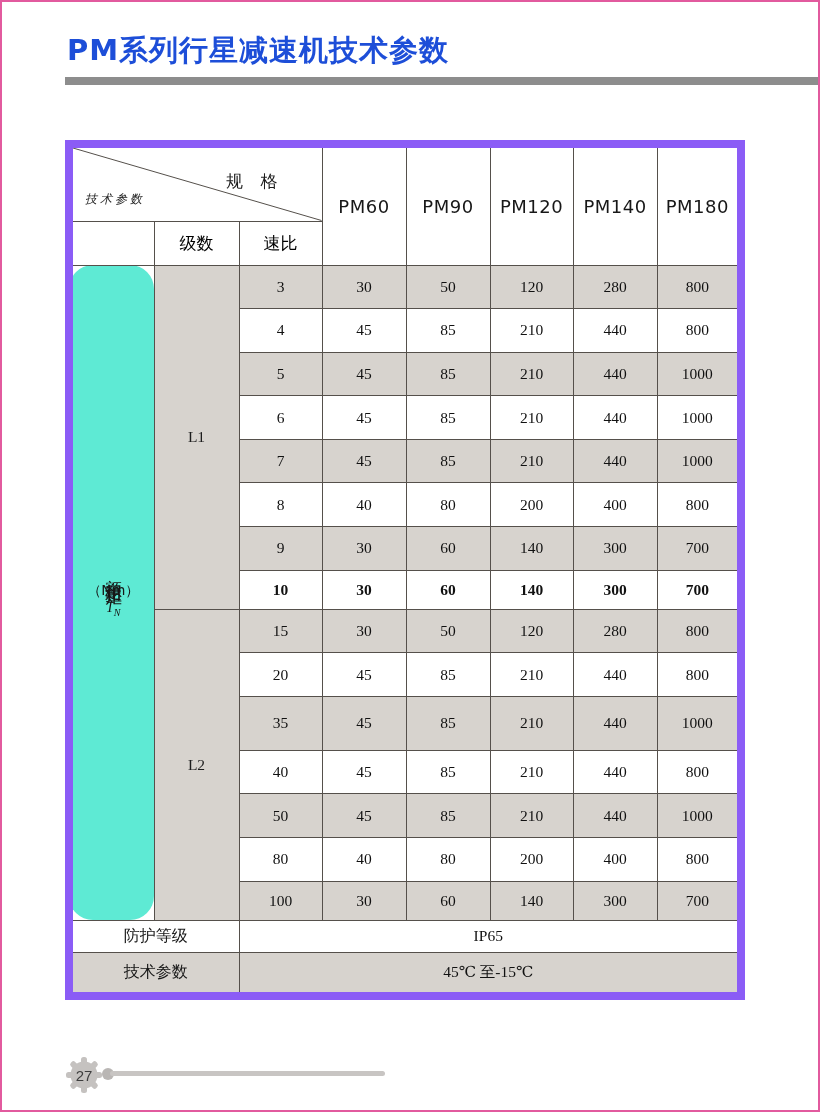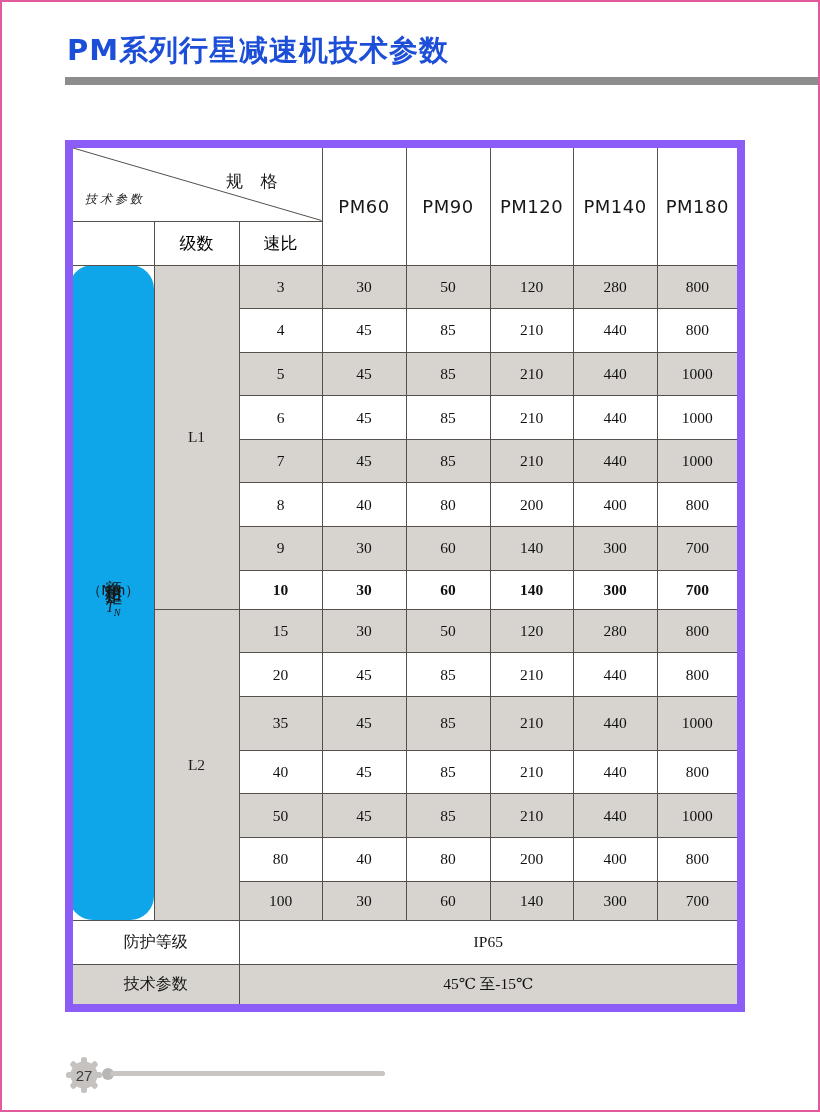--- a/index.html
+++ b/index.html
@@ -28,21 +28,21 @@
     padding:0;overflow:hidden;
   }
   .hdr-cn{font-size:17px;color:#000000;}
   .pm-head{font-size:18px;color:#171717;font-family:"DejaVu Sans","Liberation Sans",sans-serif;letter-spacing:0.5px;}
   .num{font-family:"Liberation Serif","DejaVu Serif",serif;font-size:15.5px;color:#111;}
   .shade{background:#d7d3ce;}
   .diag-cell{position:relative;}
   .diag-cell svg.diag-line{position:absolute;inset:0;width:100%;height:100%;}
   .diag-tr{position:absolute;right:38px;top:22px;font-size:17px;letter-spacing:6px;white-space:nowrap;}
   .diag-bl{position:absolute;left:12px;bottom:13px;font-size:12px;letter-spacing:3px;white-space:nowrap;font-style:italic;}
-  .rowlabel-cell{background:#0ea5e9;border-radius:24px;}
+  .rowlabel-cell{background:#5eead4;border-radius:24px;}
   .vlabel{display:flex;flex-direction:column;align-items:center;justify-content:center;line-height:1.15;}
   .vtext{writing-mode:vertical-rl;text-orientation:upright;font-size:17px;letter-spacing:3px;color:#171717;}
   .vunit{font-size:14px;margin-top:4px;color:#171717;}
   .vsym{font-size:14px;margin-top:2px;font-family:"Liberation Serif","DejaVu Serif",serif;font-style:italic;color:#171717;}
   .vsym sub{font-size:10px;font-style:italic;}
   .stage-cell{font-family:"Liberation Serif","DejaVu Serif",serif;font-size:15.5px;}
   .foot-label{font-size:16px;color:#171717;}
   .foot-value{font-family:"Liberation Serif","DejaVu Serif",serif;font-size:15.5px;color:#111;}
   .pager{position:absolute;left:65px;top:1056px;width:720px;height:40px;}
   .gear{position:absolute;left:0px;top:0px;}
@@ -212,21 +212,21 @@
           <td class="num">800</td>
         </tr>
         <tr style="height: 39px;">
           <td class="num shade">100</td>
           <td class="num shade">30</td>
           <td class="num shade">60</td>
           <td class="num shade">140</td>
           <td class="num shade">300</td>
           <td class="num shade">700</td>
         </tr>
-        <tr style="height: 44px;">
+        <tr style="height: 32px;">
           <td class="foot-label" colspan="2">防护等级</td>
           <td class="foot-value" colspan="6">IP65</td>
         </tr>
         <tr style="height: 44px;">
           <td class="foot-label shade" colspan="2">技术参数</td>
           <td class="foot-value shade" colspan="6">45℃ 至-15℃</td>
         </tr>
       </tbody>
   </table>
 </div>

